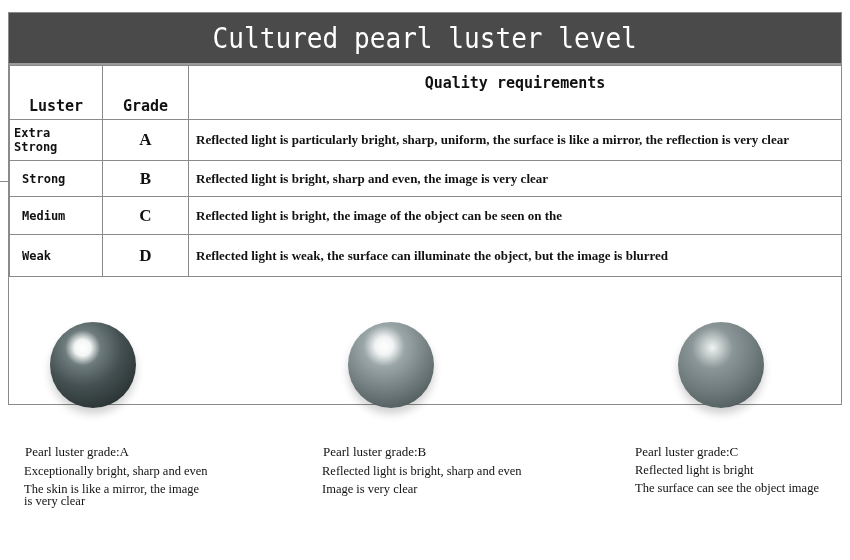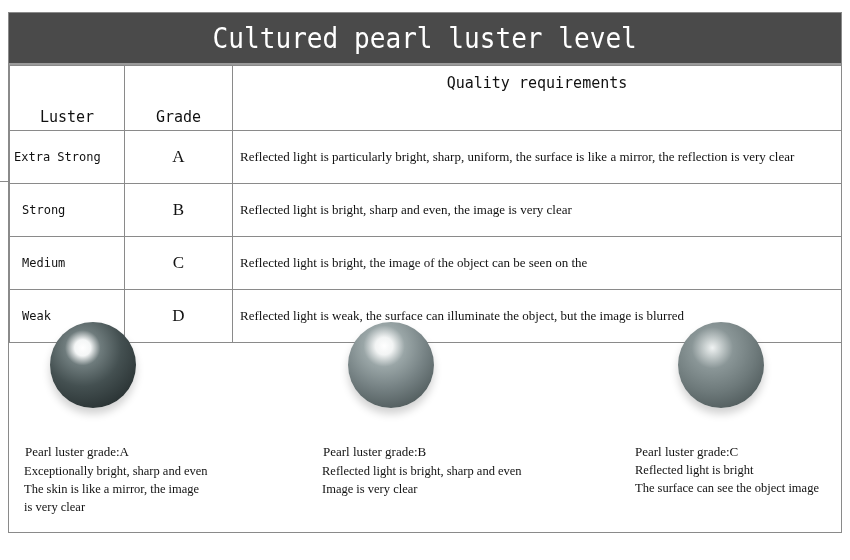--- a/index.html
+++ b/index.html
@@ -1,26 +1,26 @@
 <!DOCTYPE html>
 <html><head>
 <meta charset="utf-8">
 <style>
   html, body { margin:0; padding:0; background:#ffffff; }
   body { width:850px; height:560px; position:relative; overflow:hidden;
          font-family: "Liberation Serif", "DejaVu Serif", serif; color:#111; }
-  .frame { position:absolute; left:8px; top:12px; width:834px; height:521px;
+  .frame { position:absolute; left:8px; top:12px; width:834px; height:393px;
            border:1px solid #8a8a8a; box-sizing:border-box; background:#fff; }
   .title-bar { position:absolute; left:0; top:0; width:100%; height:52px;
                background:#4a4a4a; border-bottom:2px solid #9a9a9a; box-sizing:border-box;
                display:flex; align-items:center; justify-content:center; }
   .title-bar span { color:#ffffff; font-family:"DejaVu Sans Mono","Liberation Mono",monospace;
                     font-size:29px; letter-spacing:0px; transform:scaleX(0.9); }
   table.grid { position:absolute; left:0; top:52px; width:833px; border-collapse:collapse; }
-  table.grid td, table.grid th { border:1px solid #8a8a8a; padding:16px; font-weight:normal; }
+  table.grid td, table.grid th { border:1px solid #8a8a8a; padding:5px; font-weight:bold; }
   table.grid tr { }
   .c1 { width:82px; } .c2 { width:75px; }
   th { font-family:"DejaVu Sans Mono","Liberation Mono",monospace; font-size:15px; height:40px; }
   th.q { vertical-align:top; padding-top:8px !important; }
   th.l, th.g { vertical-align:bottom; padding-bottom:4px !important; }
   td.lust { font-family:"DejaVu Sans Mono","Liberation Mono",monospace; font-size:12px; padding-left:4px !important; }
   td.grade { text-align:center; font-size:17px; font-family:"Liberation Serif",serif; }
   td.req { font-size:13px; padding-left:7px !important; font-family:"Liberation Serif",serif; white-space:nowrap; }
   .pearls { position:absolute; left:0; top:249px; width:100%; height:286px; }
   .pearl-card { position:absolute; }
@@ -72,21 +72,21 @@
     </tr>
   </tbody>
     </table>
 
   <div class="pearls">
     <div class="pearl-card" style="left:0;top:0;width:280px;height:286px;">
       <div class="pearl pa" style="left:41px;top:60px;"></div>
       <div class="cap-title" style="left:16px;top:182px;">Pearl luster grade:A</div>
       <div class="cap-line" style="left:15px;top:202px;">Exceptionally bright, sharp and even</div>
       <div class="cap-line" style="left:15px;top:220px;">The skin is like a mirror, the image</div>
-      <div class="cap-line" style="left:15px;top:238px;">is very clear</div>
+      <div class="cap-line" style="left:15px;top:232px;">is very clear</div>
     </div>
     <div class="pearl-card" style="left:300px;top:0;width:280px;height:286px;">
       <div class="pearl pb" style="left:39px;top:60px;"></div>
       <div class="cap-title" style="left:14px;top:182px;">Pearl luster grade:B</div>
       <div class="cap-line" style="left:13px;top:202px;">Reflected light is bright, sharp and even</div>
       <div class="cap-line" style="left:13px;top:220px;">Image is very clear</div>
     </div>
     <div class="pearl-card" style="left:600px;top:0;width:234px;height:286px;">
       <div class="pearl pc" style="left:69px;top:60px;"></div>
       <div class="cap-title" style="left:26px;top:182px;">Pearl luster grade:C</div>

